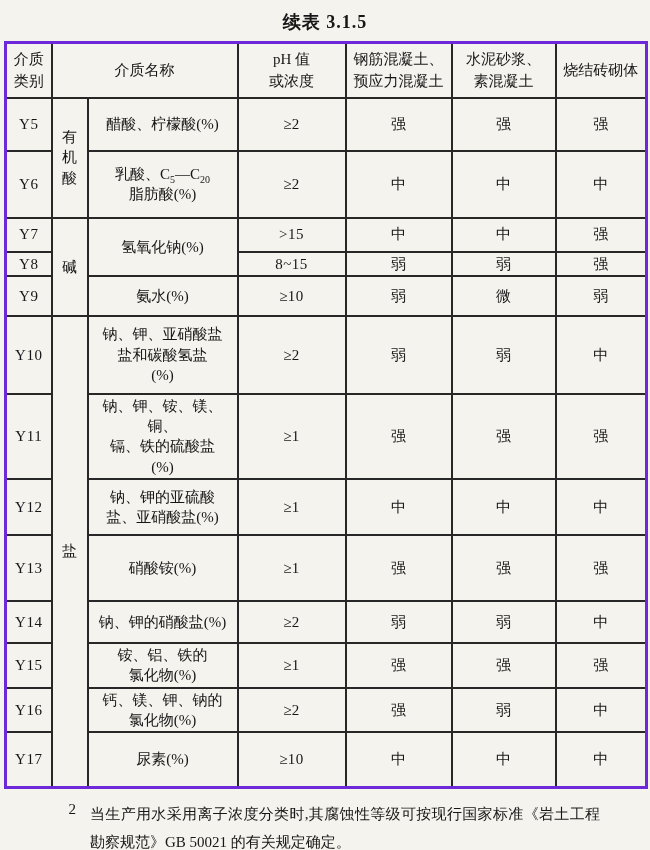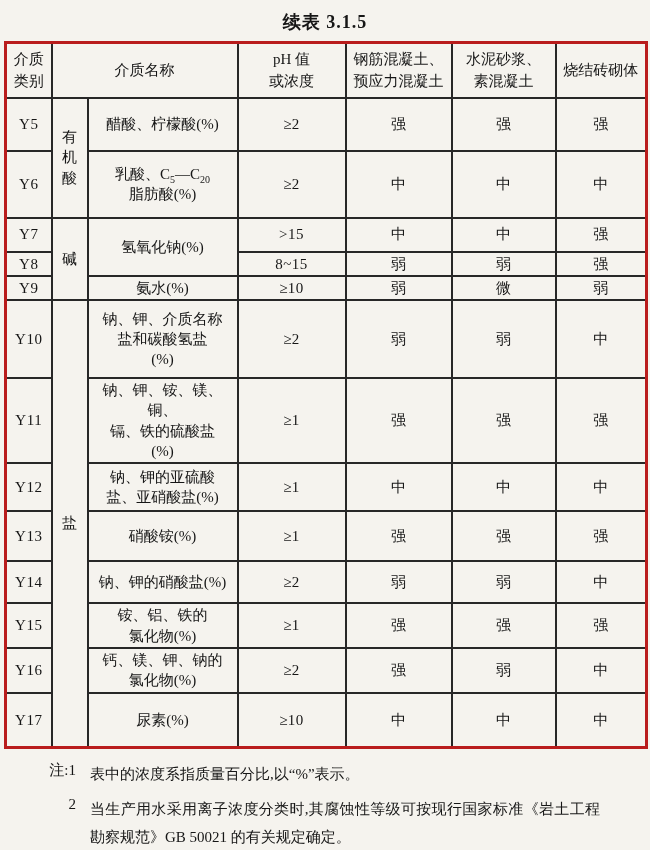--- a/index.html
+++ b/index.html
@@ -23,21 +23,21 @@
     font-size: 18px;
     font-weight: bold;
     letter-spacing: 1px;
     margin: 2px 0 7px 0;
   }
   table.media-table {
     border-collapse: collapse;
     table-layout: fixed;
     width: 641px;
     margin: 0 auto;
-    border: 3px solid #b91c1c;
+    border: 3px solid #6d28d9;
   }
   .media-table th, .media-table td {
     border: 2px solid #272727;
     text-align: center;
     vertical-align: middle;
     padding: 1px 2px;
     font-weight: normal;
     font-size: 15px;
     line-height: 1.35;
     overflow: hidden;
@@ -149,34 +149,34 @@
     </tr>
 
     <tr style="height:24px">
       <td class="cell-id">Y8</td>
       <td class="cell-ph">8~15</td>
       <td class="cell-grade">弱</td>
       <td class="cell-grade">弱</td>
       <td class="cell-grade">强</td>
     </tr>
 
-    <tr style="height:24px">
+    <tr style="height:40px">
       <td class="cell-id">Y9</td>
       <td class="cell-name">氨水(%)</td>
       <td class="cell-ph">≥10</td>
       <td class="cell-grade">弱</td>
       <td class="cell-grade">微</td>
       <td class="cell-grade">弱</td>
     </tr>
 
     <tr style="height:78px">
       <td class="cell-id">Y10</td>
       <td class="cell-cat" rowspan="8">盐</td>
       <td class="cell-name">
-        <div>钠、钾、介质名称</div>
+        <div>钠、钾、亚硝酸盐</div>
         <div>盐和碳酸氢盐</div>
         <div>(%)</div>
       </td>
       <td class="cell-ph">≥2</td>
       <td class="cell-grade">弱</td>
       <td class="cell-grade">弱</td>
       <td class="cell-grade">中</td>
     </tr>
 
     <tr style="height:78px">
@@ -185,33 +185,33 @@
         <div>钠、钾、铵、镁、铜、</div>
         <div>镉、铁的硫酸盐</div>
         <div>(%)</div>
       </td>
       <td class="cell-ph">≥1</td>
       <td class="cell-grade">强</td>
       <td class="cell-grade">强</td>
       <td class="cell-grade">强</td>
     </tr>
 
-    <tr style="height:48px">
+    <tr style="height:56px">
       <td class="cell-id">Y12</td>
       <td class="cell-name">
         <div>钠、钾的亚硫酸</div>
         <div>盐、亚硝酸盐(%)</div>
       </td>
       <td class="cell-ph">≥1</td>
       <td class="cell-grade">中</td>
       <td class="cell-grade">中</td>
       <td class="cell-grade">中</td>
     </tr>
 
-    <tr style="height:50px">
+    <tr style="height:66px">
       <td class="cell-id">Y13</td>
       <td class="cell-name">硝酸铵(%)</td>
       <td class="cell-ph">≥1</td>
       <td class="cell-grade">强</td>
       <td class="cell-grade">强</td>
       <td class="cell-grade">强</td>
     </tr>
 
     <tr style="height:42px">
       <td class="cell-id">Y14</td>
@@ -251,23 +251,19 @@
       <td class="cell-name">尿素(%)</td>
       <td class="cell-ph">≥10</td>
       <td class="cell-grade">中</td>
       <td class="cell-grade">中</td>
       <td class="cell-grade">中</td>
     </tr>
   </tbody>
     </table>
 
   <div class="notes">
-    <div class="note-line">
-      <span class="note-label">注:1</span>
-      <span class="note-text">表中的浓度系指质量百分比,以“%”表示。</span>
-    </div>
     <div class="note-line">
       <span class="note-label">2</span>
       <span class="note-text">当生产用水采用离子浓度分类时,其腐蚀性等级可按现行国家标准《岩土工程勘察规范》GB 50021 的有关规定确定。</span>
     </div>
   </div>
 
 </div>
 
 </body></html>

